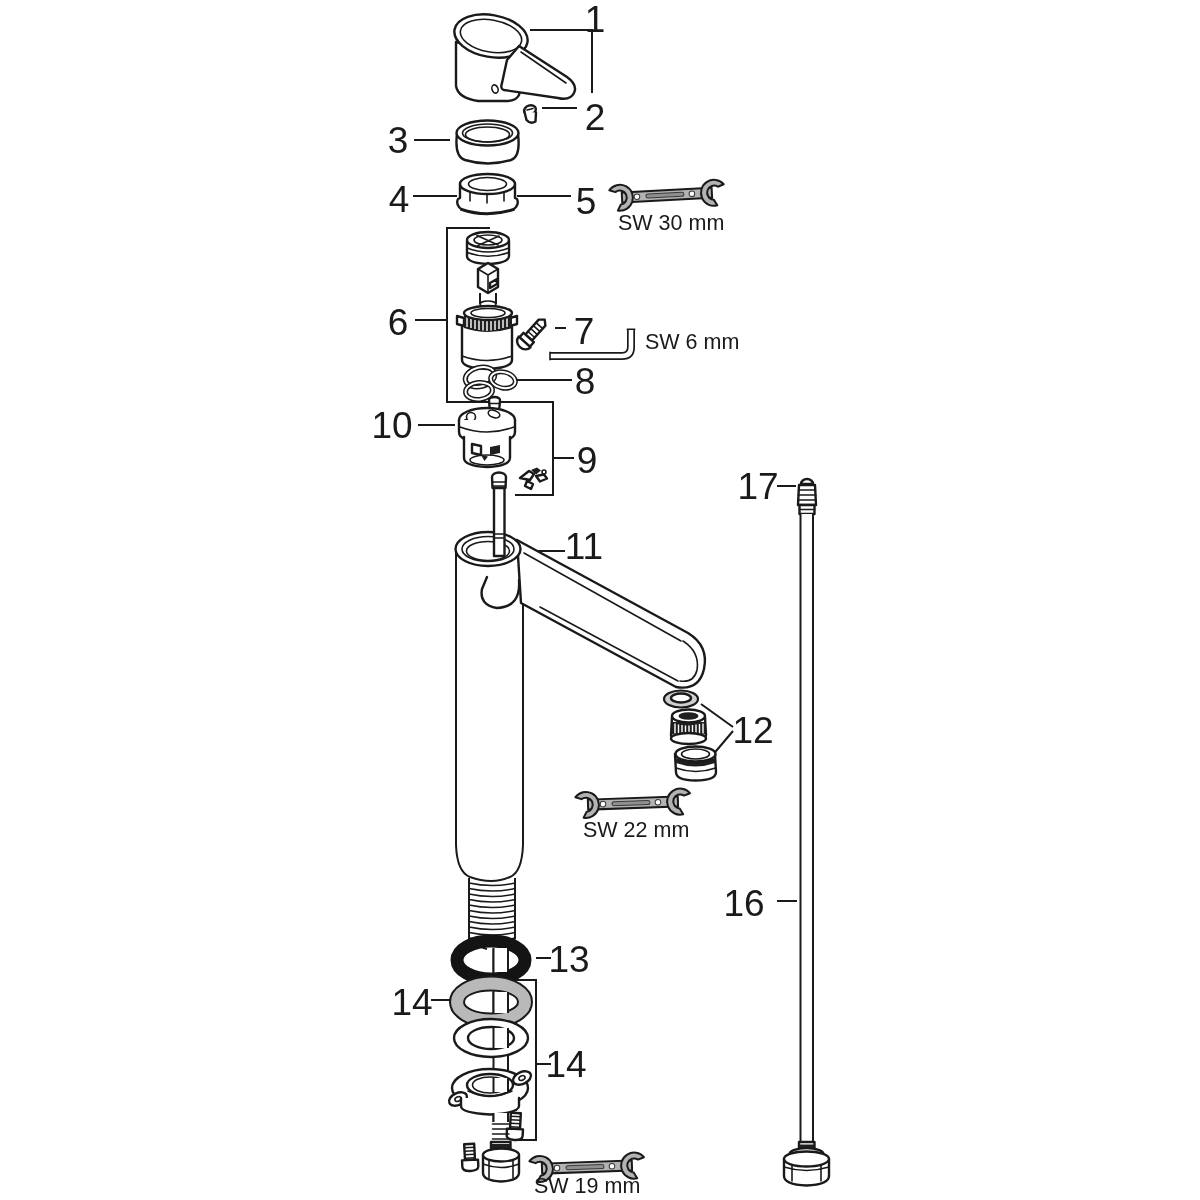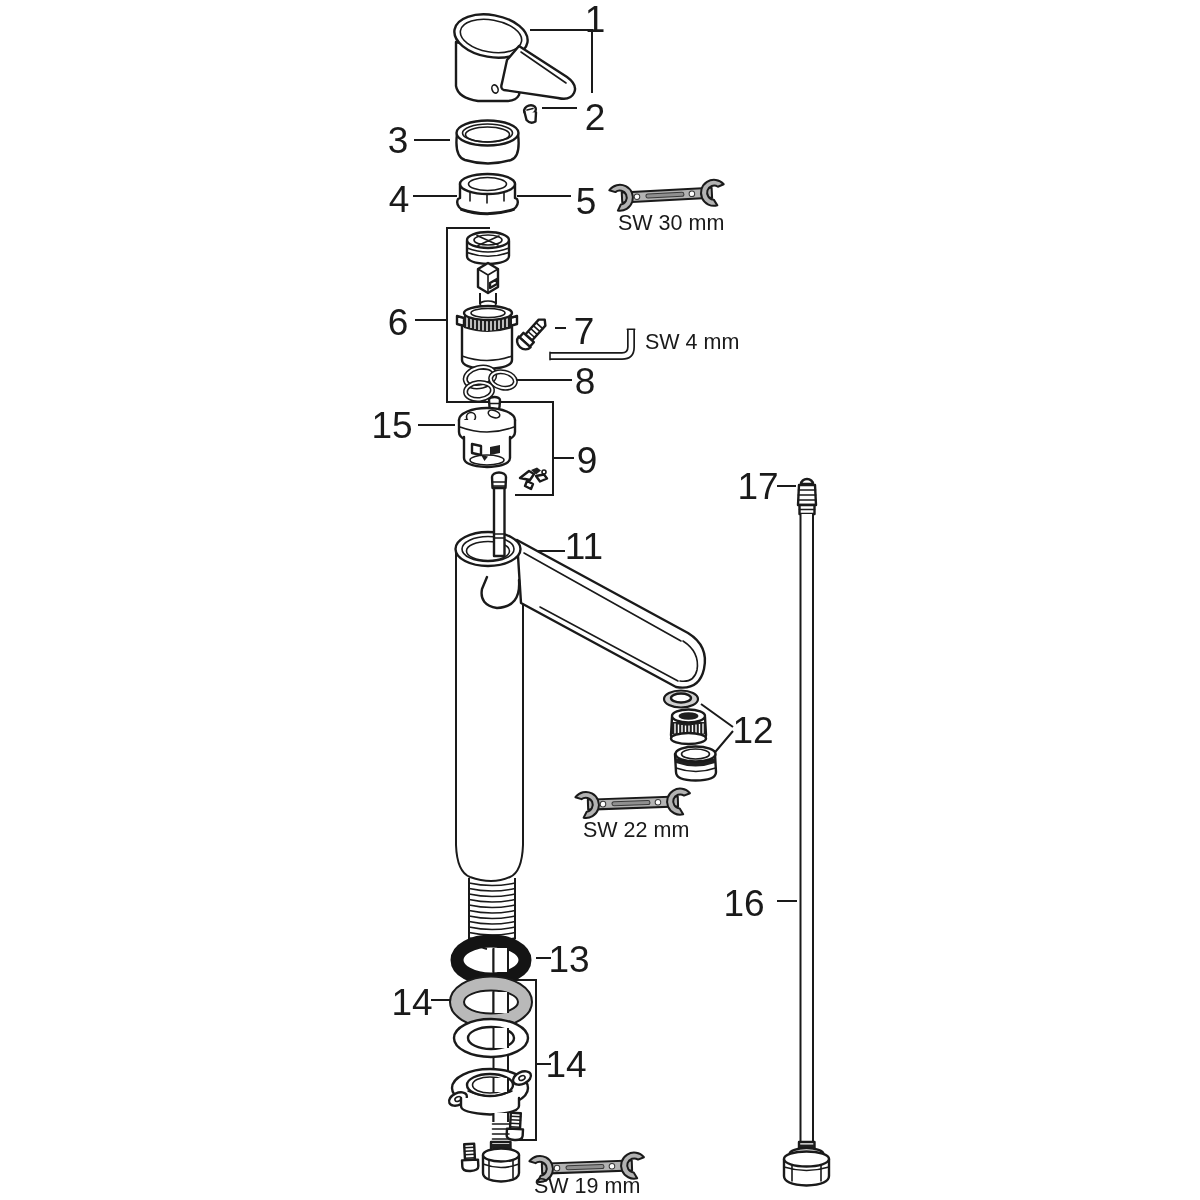--- a/index.html
+++ b/index.html
@@ -280,27 +280,27 @@
 
 <div class="plabel" style="left:563px;top:1px">1</div>
 <div class="plabel" style="left:563px;top:99px">2</div>
 <div class="plabel" style="left:366px;top:122px">3</div>
 <div class="plabel" style="left:367px;top:181px">4</div>
 <div class="plabel" style="left:554px;top:183px">5</div>
 <div class="plabel" style="left:366px;top:304px">6</div>
 <div class="plabel" style="left:552px;top:313px">7</div>
 <div class="plabel" style="left:553px;top:363px">8</div>
 <div class="plabel" style="left:555px;top:442px">9</div>
-<div class="plabel" style="left:360px;top:407px">15</div>
+<div class="plabel" style="left:360px;top:407px">10</div>
 <div class="plabel" style="left:552px;top:528px">11</div>
 <div class="plabel" style="left:721px;top:712px">12</div>
 <div class="plabel" style="left:537px;top:941px">13</div>
 <div class="plabel" style="left:534px;top:1046px">14</div>
 <div class="plabel" style="left:380px;top:984px">14</div>
 <div class="plabel" style="left:712px;top:885px">16</div>
 <div class="plabel" style="left:726px;top:468px">17</div>
 
 <div class="tlabel" style="left:618px;top:213px">SW 30 mm</div>
-<div class="tlabel" style="left:645px;top:332px">SW 4 mm</div>
+<div class="tlabel" style="left:645px;top:332px">SW 6 mm</div>
 <div class="tlabel" style="left:583px;top:820px">SW 22 mm</div>
 <div class="tlabel" style="left:534px;top:1176px">SW 19 mm</div>
 
 </div>
 
 </body></html>

